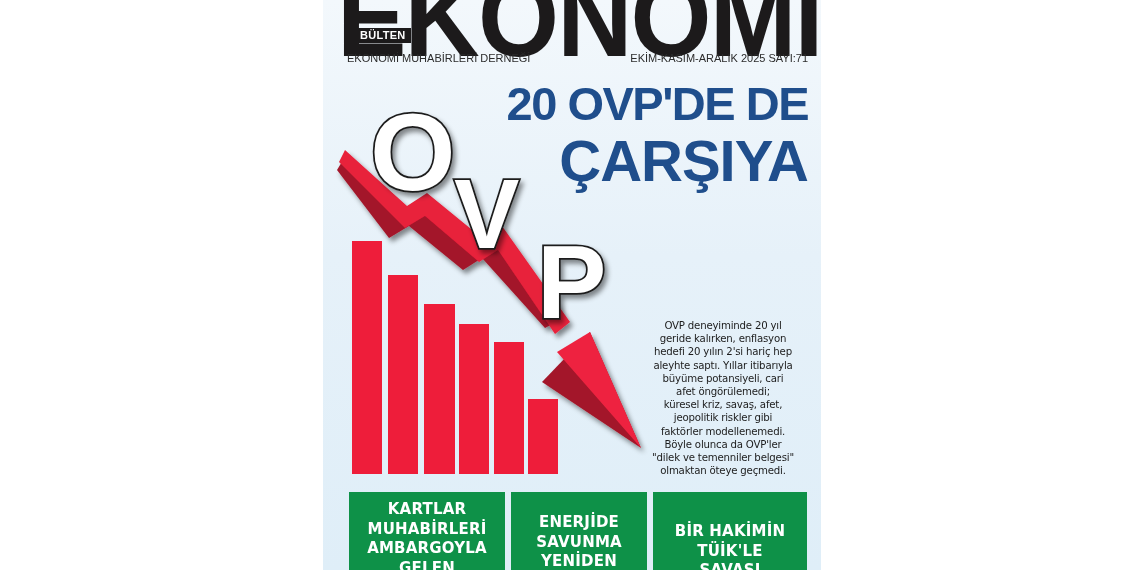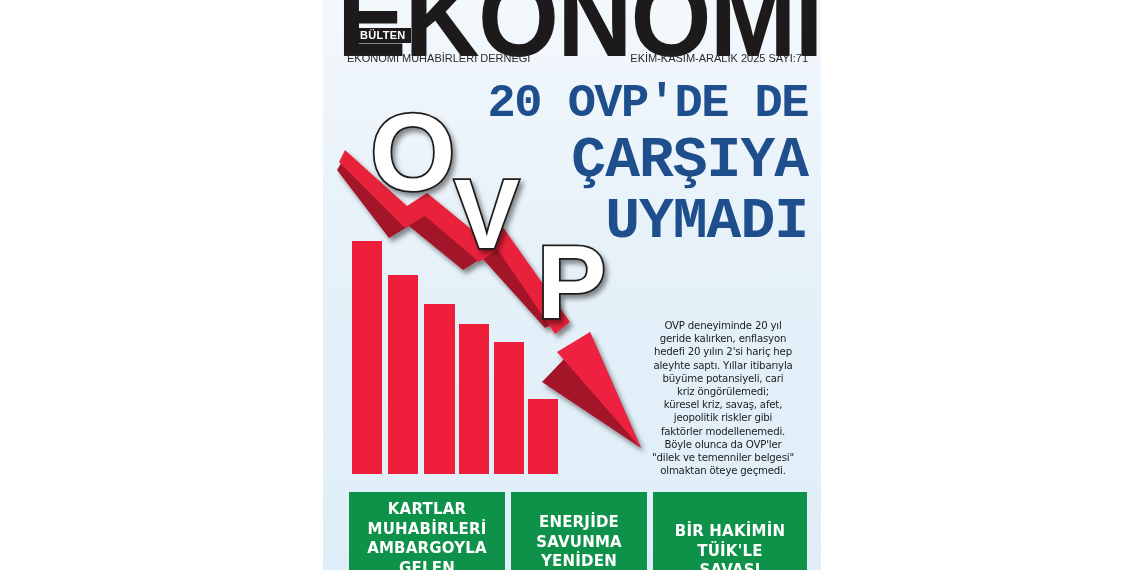--- a/index.html
+++ b/index.html
@@ -26,21 +26,21 @@
     box-sizing:border-box; letter-spacing:0.3px;
   }
   .sub-left, .sub-right {
     position:absolute; top:52px; font-family:"Liberation Sans", sans-serif;
     font-size:11px; color:#2b2b2b; white-space:nowrap;
   }
   .sub-left { left:24px; }
   .sub-right { right:13px; }
   .headline {
     position:absolute; right:13px; top:78px; text-align:right;
-    font-family:Liberation Mono, monospace; font-weight:bold;
+    font-family:Liberation Sans, sans-serif; font-weight:bold;
     color:#1f4e8c; white-space:nowrap;
   }
   .headline .l1 { font-size:47px; line-height:52px; letter-spacing:-1.5px; }
   .headline .l2 { font-size:58px; line-height:61px; letter-spacing:-1px; }
   .lead {
     position:absolute; left:318px; top:319px; width:164px; text-align:center;
     font-family:"DejaVu Sans", sans-serif; font-size:10.2px; line-height:13.2px;
     color:#1c1c1c; letter-spacing:-0.2px;
   }
   .art { position:absolute; left:0; top:0; width:498px; height:570px; pointer-events:none; }
@@ -95,30 +95,29 @@
     <g font-family="Liberation Sans, sans-serif" font-weight="bold" fill="#ffffff" stroke="#1a1a1a" stroke-width="3.5" paint-order="stroke" filter="url(#sh)">
       <text x="47" y="190" font-size="110">O</text>
       <text x="131" y="248" font-size="98">V</text>
       <text x="214" y="318" font-size="104">P</text>
     </g>
   </svg>
 
   <div class="headline">
     <div class="l1">20 OVP'DE DE</div>
     <div class="l2">ÇARŞIYA</div>
-    <div class="l2">UYMADI</div>
   </div>
 
   <div class="lead">
     <div>OVP deneyiminde 20 yıl</div>
     <div>geride kalırken, enflasyon</div>
     <div>hedefi 20 yılın 2'si hariç hep</div>
     <div>aleyhte saptı. Yıllar itibarıyla</div>
     <div>büyüme potansiyeli, cari</div>
-    <div>kriz öngörülemedi;</div>
+    <div>afet öngörülemedi;</div>
     <div>küresel kriz, savaş, afet,</div>
     <div>jeopolitik riskler gibi</div>
     <div>faktörler modellenemedi.</div>
     <div>Böyle olunca da OVP'ler</div>
     <div>"dilek ve temenniler belgesi"</div>
     <div>olmaktan öteye geçmedi.</div>
   </div>
 
   <div class="boxes">
     <div class="box b1">

